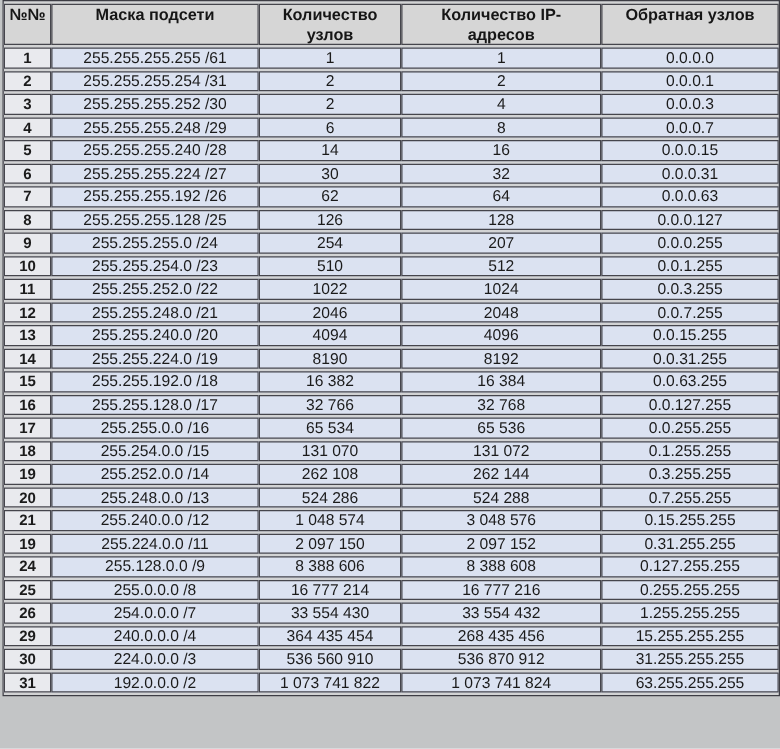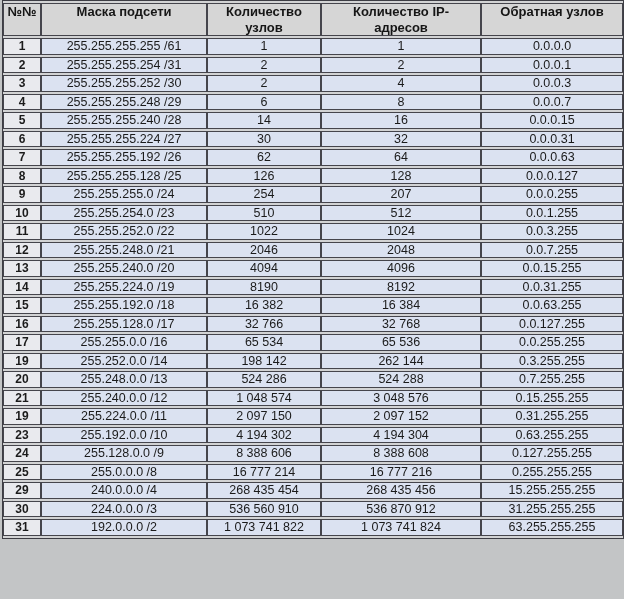--- a/index.html
+++ b/index.html
@@ -188,23 +188,30 @@
           <td class="val">0.0.127.255</td>
         </tr>
         <tr>
           <td class="num">17</td>
           <td class="val">255.255.0.0 /16</td>
           <td class="val">65 534</td>
           <td class="val">65 536</td>
           <td class="val">0.0.255.255</td>
         </tr>
         <tr>
+          <td class="num">18</td>
+          <td class="val">255.254.0.0 /15</td>
+          <td class="val">131 070</td>
+          <td class="val">131 072</td>
+          <td class="val">0.1.255.255</td>
+        </tr>
+        <tr>
           <td class="num">19</td>
           <td class="val">255.252.0.0 /14</td>
-          <td class="val">198 142</td>
+          <td class="val">262 108</td>
           <td class="val">262 144</td>
           <td class="val">0.3.255.255</td>
         </tr>
         <tr>
           <td class="num">20</td>
           <td class="val">255.248.0.0 /13</td>
           <td class="val">524 286</td>
           <td class="val">524 288</td>
           <td class="val">0.7.255.255</td>
         </tr>
@@ -216,44 +223,44 @@
           <td class="val">0.15.255.255</td>
         </tr>
         <tr>
           <td class="num">19</td>
           <td class="val">255.224.0.0 /11</td>
           <td class="val">2 097 150</td>
           <td class="val">2 097 152</td>
           <td class="val">0.31.255.255</td>
         </tr>
         <tr>
-          <td class="num">23</td>
-          <td class="val">255.192.0.0 /10</td>
-          <td class="val">4 194 302</td>
-          <td class="val">4 194 304</td>
-          <td class="val">0.63.255.255</td>
-        </tr>
-        <tr>
           <td class="num">24</td>
           <td class="val">255.128.0.0 /9</td>
           <td class="val">8 388 606</td>
           <td class="val">8 388 608</td>
           <td class="val">0.127.255.255</td>
         </tr>
         <tr>
           <td class="num">25</td>
           <td class="val">255.0.0.0 /8</td>
           <td class="val">16 777 214</td>
           <td class="val">16 777 216</td>
           <td class="val">0.255.255.255</td>
         </tr>
         <tr>
+          <td class="num">26</td>
+          <td class="val">254.0.0.0 /7</td>
+          <td class="val">33 554 430</td>
+          <td class="val">33 554 432</td>
+          <td class="val">1.255.255.255</td>
+        </tr>
+        <tr>
           <td class="num">29</td>
           <td class="val">240.0.0.0 /4</td>
-          <td class="val">268 435 454</td>
+          <td class="val">364 435 454</td>
           <td class="val">268 435 456</td>
           <td class="val">15.255.255.255</td>
         </tr>
         <tr>
           <td class="num">30</td>
           <td class="val">224.0.0.0 /3</td>
           <td class="val">536 560 910</td>
           <td class="val">536 870 912</td>
           <td class="val">31.255.255.255</td>
         </tr>

